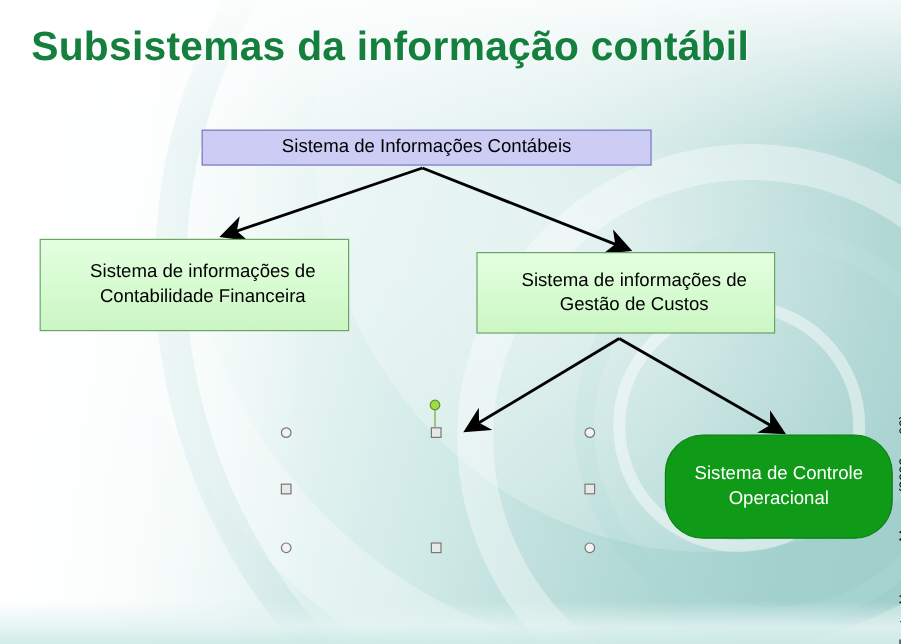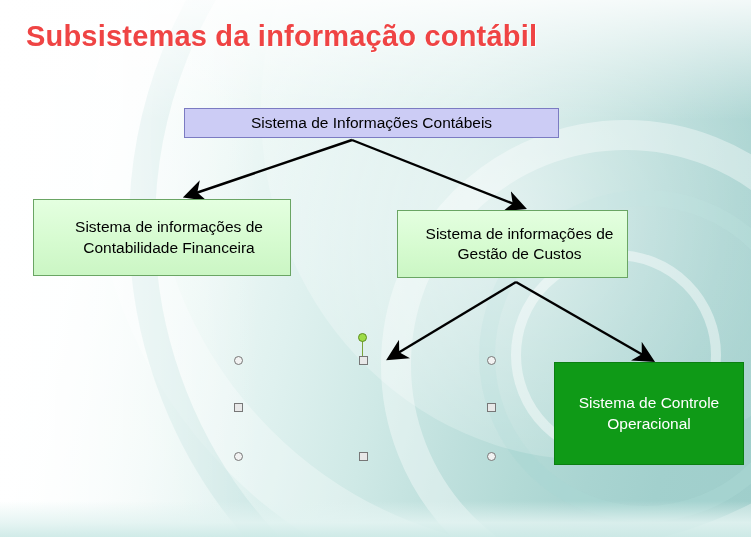--- a/index.html
+++ b/index.html
@@ -110,23 +110,23 @@
     left: 0; right: 0; bottom: 0;
     height: 36px;
     background: linear-gradient(180deg, rgba(255,255,255,0) 0%, rgba(226,243,241,0.85) 60%, rgba(206,234,231,0.95) 100%);
   }
   
   .title {
     position: absolute;
     left: 26px;
     top: 20px;
     width: 700px;
-    font-size: 29px;
+    font-size: 34px;
     font-weight: bold;
-    color: #ef4444;
+    color: #15803d;
     text-shadow: 1px 1px 0 rgba(255,255,255,0.9);
     letter-spacing: 0.2px;
     white-space: nowrap;
   }
   
   .box {
     position: absolute;
     box-sizing: border-box;
     display: flex;
     align-items: center;
@@ -144,25 +144,25 @@
   .box-green {
     background: linear-gradient(180deg, #e4ffe0 0%, #d6fbd0 55%, #cbf6c4 100%);
     border: 1px solid #6aa564;
     padding-left: 20px;
   }
   .box-darkgreen {
     background: #0f9a17;
     border: 1px solid #0b7f12;
     color: #ffffff;
   }
-  #box-sic  { left: 184px; top: 108px;  width: 375px; height: 30px; }
+  #box-sic  { left: 168px; top: 108px;  width: 375px; height: 30px; }
   #box-fin  { left: 33px;  top: 199px;  width: 258px; height: 77px; }
-  #box-ges  { left: 397px; top: 210px;  width: 231px; height: 68px; }
+  #box-ges  { left: 397px; top: 210px;  width: 249px; height: 68px; }
   #box-cus  { left: 238px; top: 360px;  width: 253px; height: 96px; }
-  #box-ope  { left: 554px; top: 362px;  width: 190px; height: 103px; }
+  #box-ope  { left: 554px; top: 362px;  width: 190px; height: 87px; border-radius: 32px; }
   
   .handle {
     position: absolute;
     width: 9px;
     height: 9px;
     background: #f2f2f2;
     border: 1px solid #777777;
     border-radius: 50%;
     box-sizing: border-box;
   }

